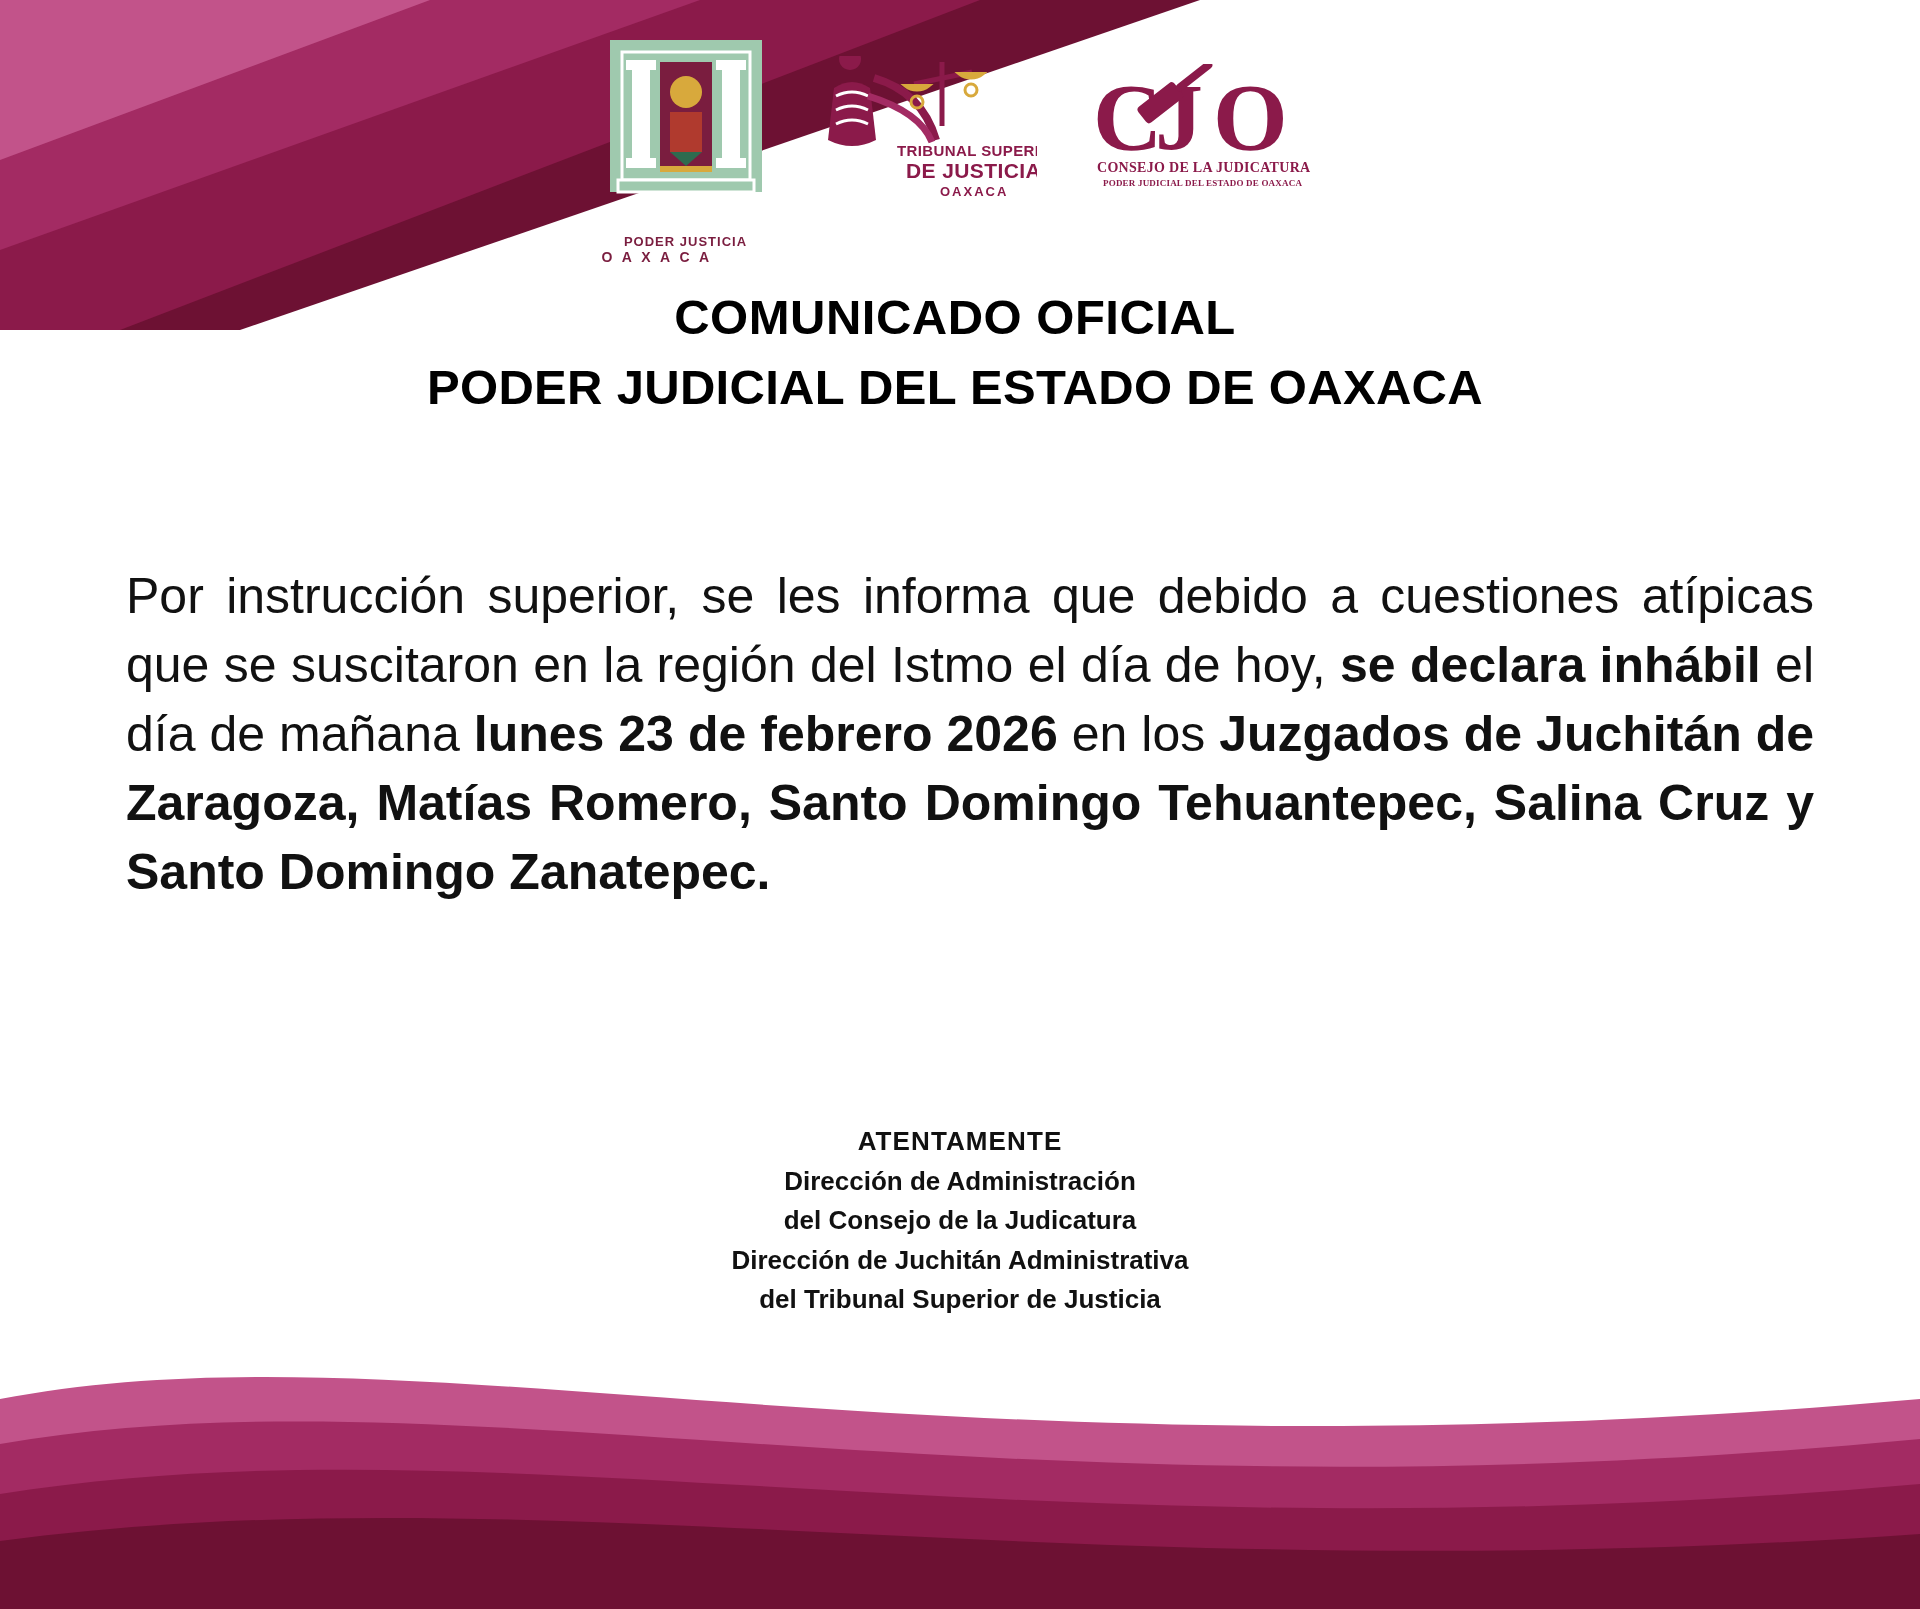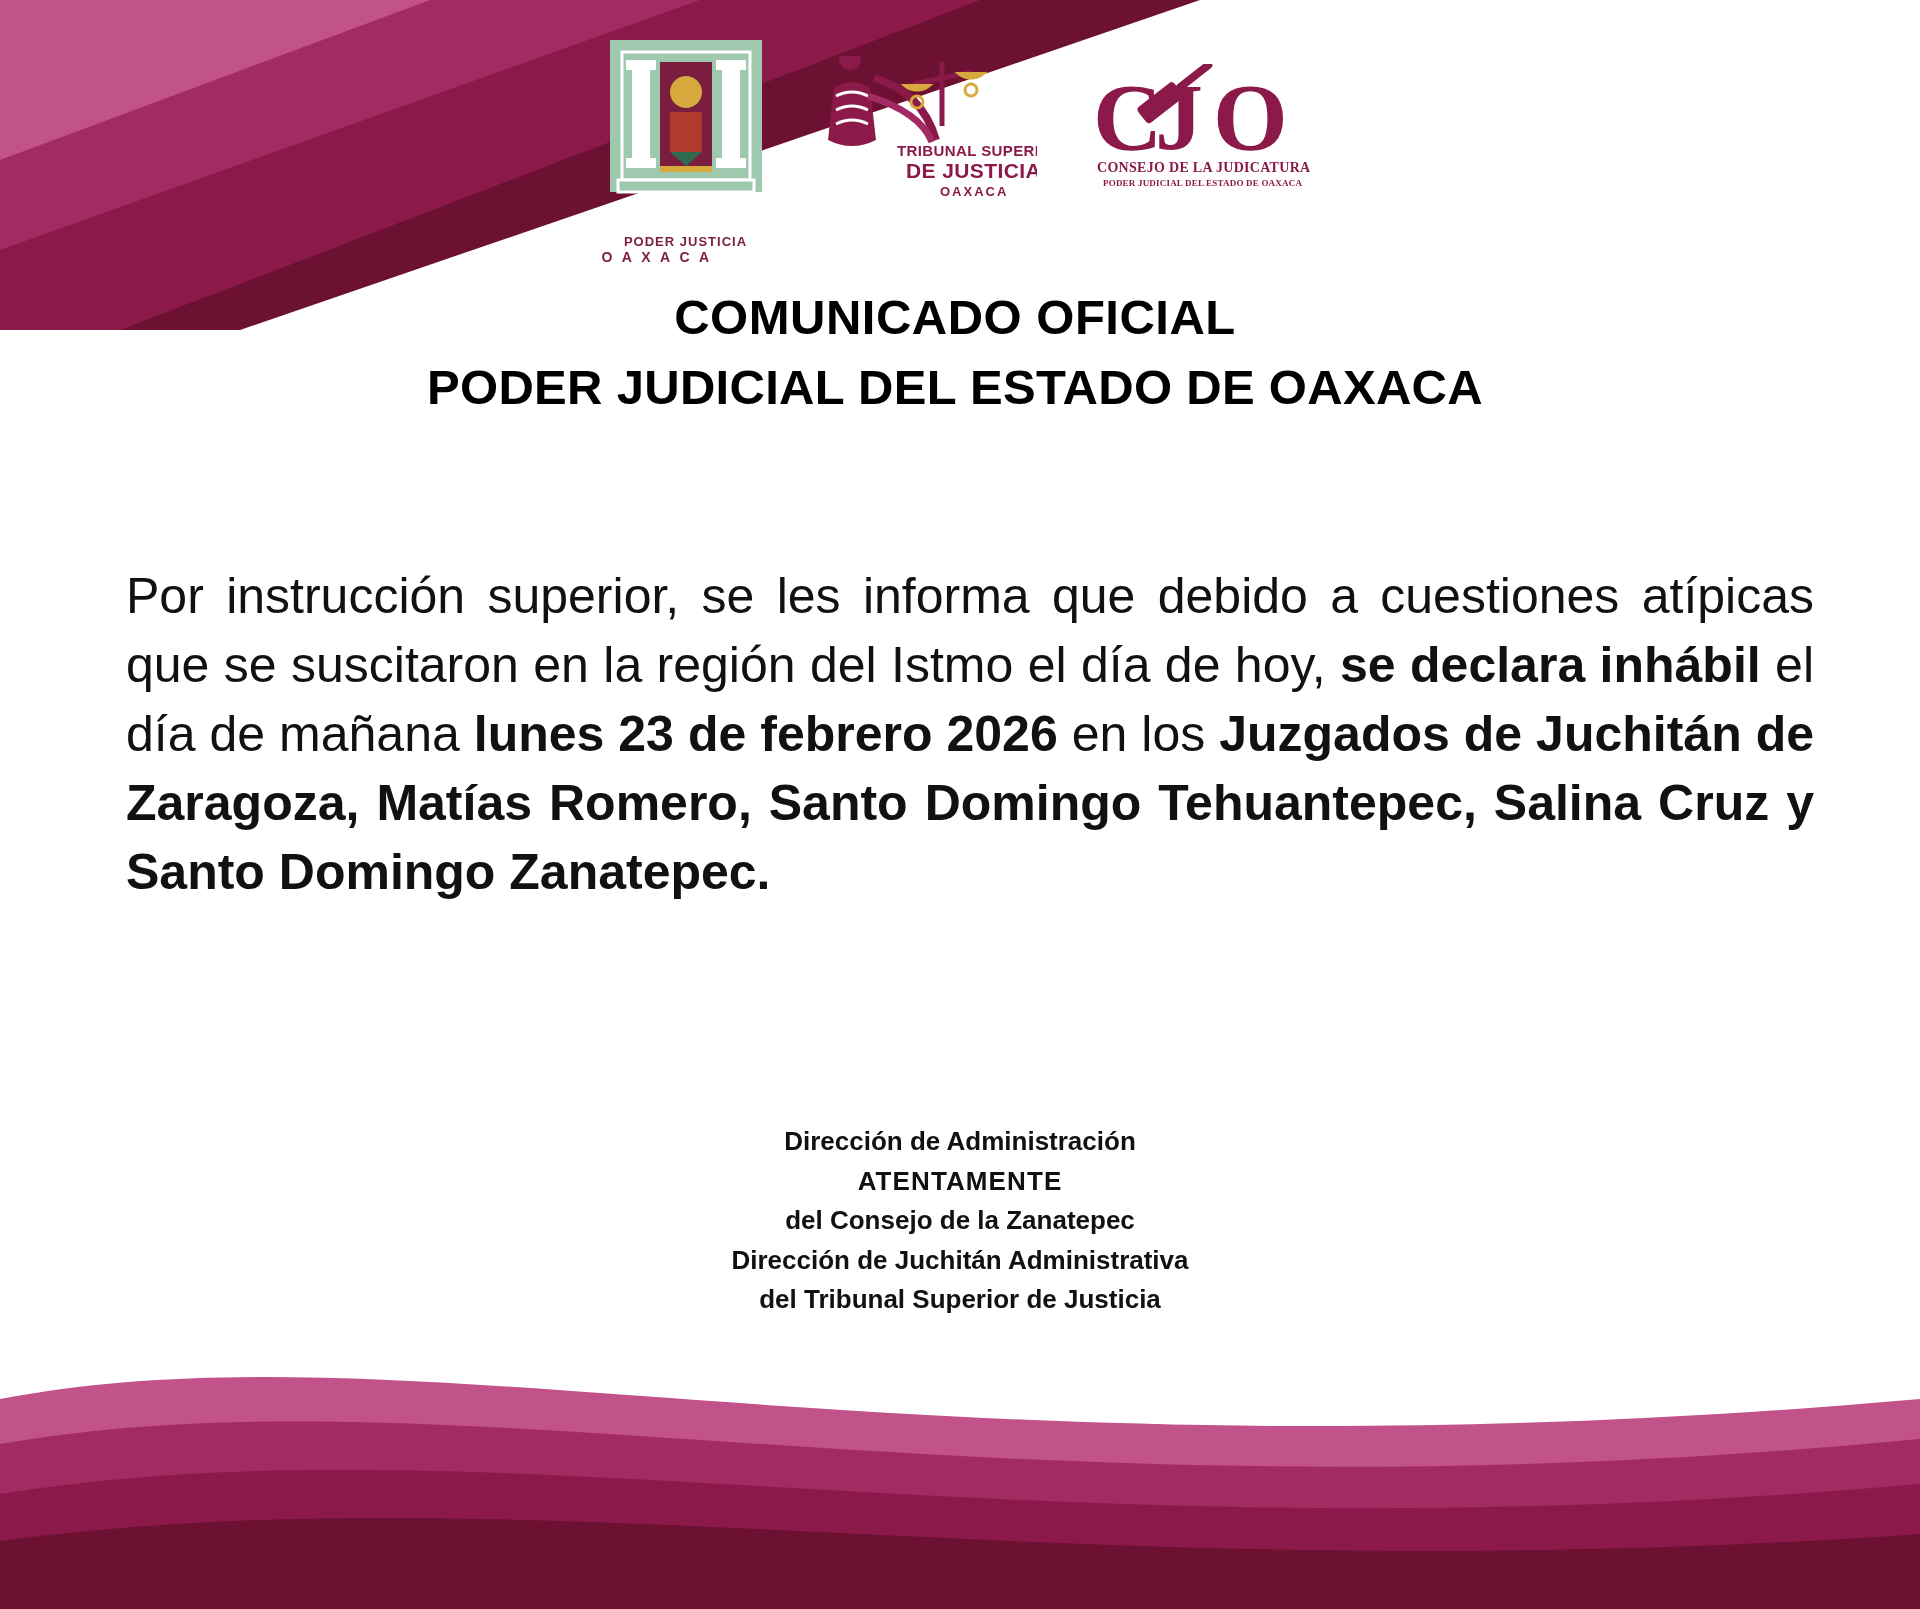--- a/index.html
+++ b/index.html
@@ -218,20 +218,20 @@
   <div class="headings">
     <div class="line1">COMUNICADO OFICIAL</div>
     <div class="line2">PODER JUDICIAL DEL ESTADO DE OAXACA</div>
   </div>
 
   <p class="body-text">
     <span>Por instrucción superior, se les informa que debido a cuestiones atípicas que se suscitaron en la región del Istmo el día de hoy, </span><b>se declara inhábil</b><span> el día de mañana </span><b>lunes 23 de febrero 2026</b><span> en los </span><b>Juzgados de Juchitán de Zaragoza, Matías Romero, Santo Domingo Tehuantepec, Salina Cruz y Santo Domingo Zanatepec.</b>
   </p>
 
   <div class="signature">
+    <span class="sig-line sig-atte">ATENTAMENTE</span>
     <span class="sig-line">Dirección de Administración</span>
-    <span class="sig-line sig-atte">ATENTAMENTE</span>
-    <span class="sig-line">del Consejo de la Zanatepec</span>
+    <span class="sig-line">del Consejo de la Judicatura</span>
     <span class="sig-line">Dirección de Juchitán Administrativa</span>
     <span class="sig-line">del Tribunal Superior de Justicia</span>
   </div>
 
 </div>
 
 </body></html>

